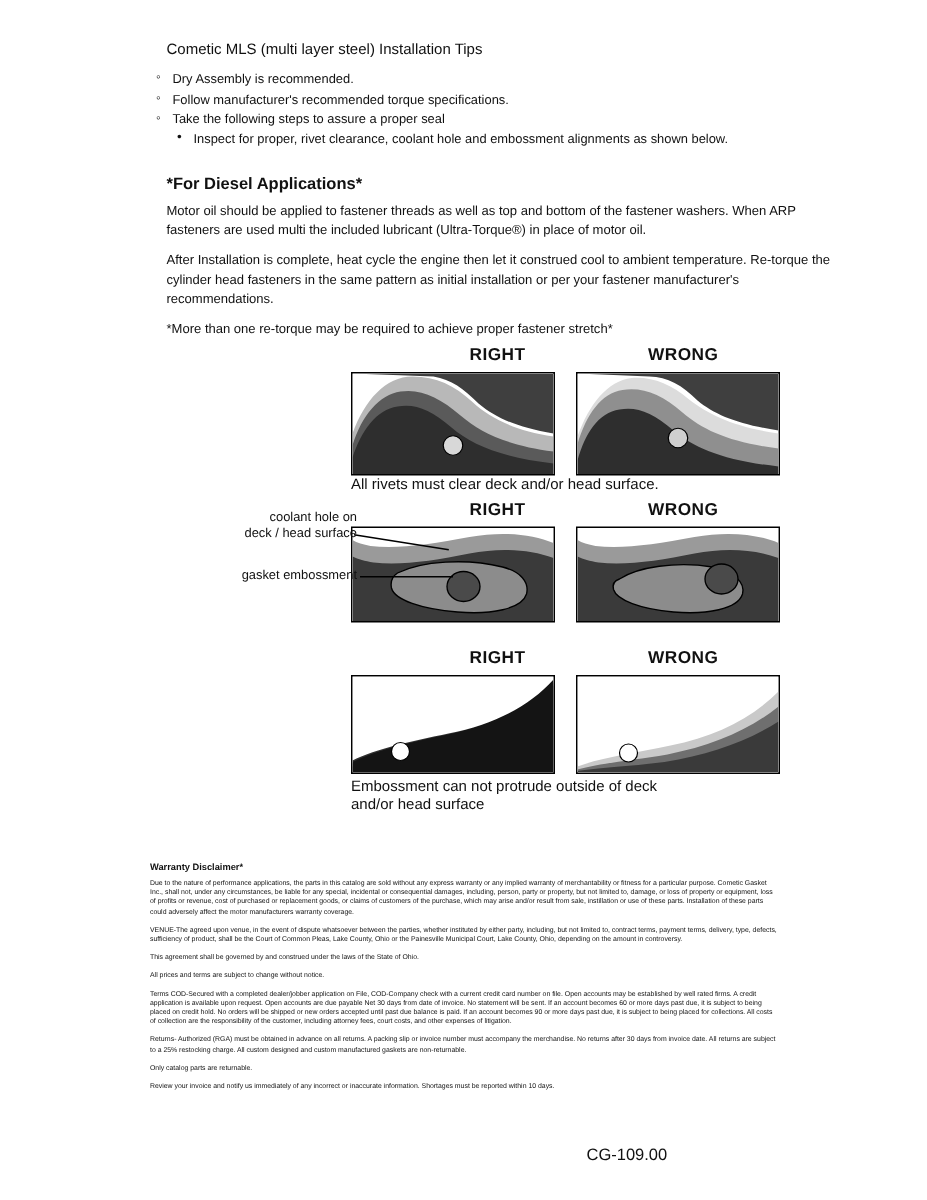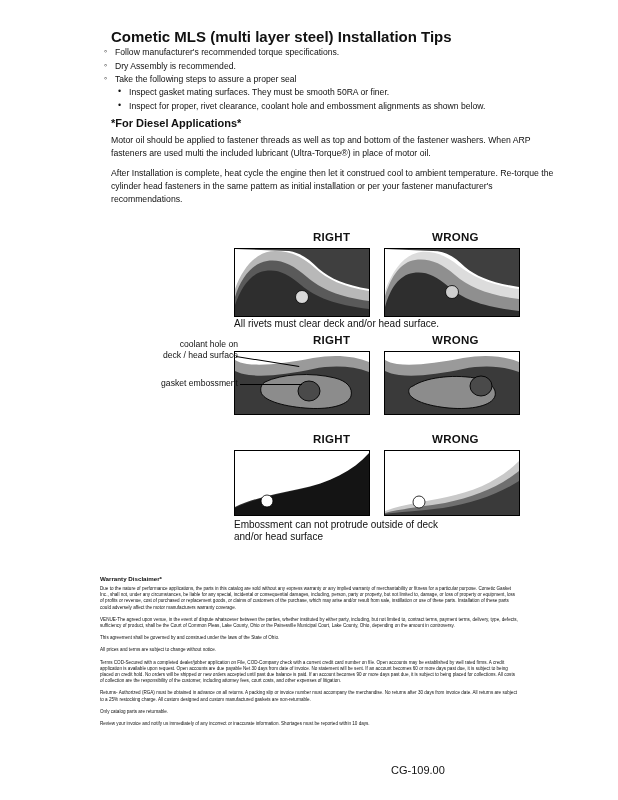--- a/index.html
+++ b/index.html
@@ -1,19 +1,19 @@
 <!DOCTYPE html>
 <html><head>
 <meta charset="utf-8">
 <style>
   html,body{margin:0;padding:0;background:#ffffff;}
   body{width:618px;height:800px;font-family:"Liberation Sans",sans-serif;color:#111;position:relative;overflow:hidden;}
   .page{position:absolute;left:0;top:0;width:618px;height:800px;}
 
-  h1.title{font-size:15px;font-weight:bold;margin:0;padding:0;color:#111;}
+  h1.title{font-size:10px;font-weight:normal;margin:0;padding:0;color:#111;}
   .bullets{margin:0;padding:0;list-style:none;}
   .bullets li{font-size:8.6px;line-height:13.5px;position:relative;padding-left:11px;}
   .bullets li:before{content:"\25E6";position:absolute;left:0;top:-1px;font-size:9px;}
   .subbullets{margin:0;padding:0;list-style:none;}
   .subbullets li{font-size:8.6px;line-height:13.5px;position:relative;padding-left:11px;}
   .subbullets li:before{content:"\2022";position:absolute;left:0;top:-1px;font-size:9px;}
 
   h2.section{font-size:11px;font-weight:bold;margin:0;padding:0;}
   p.body{font-size:8.7px;line-height:13.2px;margin:0;}
   .hdr{font-size:11.5px;font-weight:bold;letter-spacing:.3px;margin-left:32px;}
@@ -32,32 +32,32 @@
 </head>
 <body>
 
 <div class="page">
 
   <div style="position:absolute;left:111px;top:28px;width:440px;">
     <h1 class="title">Cometic MLS (multi layer steel) Installation Tips</h1>
   </div>
 
   <ul class="bullets" style="position:absolute;left:104px;top:46px;width:470px;">
+    <li>Dry Assembly is recommended.</li>
     <li>Follow manufacturer's recommended torque specifications.</li>
-    <li>Dry Assembly is recommended.</li>
     <li>Take the following steps to assure a proper seal</li>
   </ul>
   <ul class="subbullets" style="position:absolute;left:118px;top:86px;width:460px;">
-    <li>Inspect gasket mating surfaces.  They must be smooth 50RA or finer.</li>
     <li>Inspect for proper, rivet clearance, coolant hole and embossment alignments as shown below.</li>
   </ul>
 
   <h2 class="section" style="position:absolute;left:111px;top:117px;">*For Diesel Applications*</h2>
   <p class="body" style="position:absolute;left:111px;top:134px;width:446px;">Motor oil should be applied to fastener threads as well as top and bottom of the fastener washers. When ARP fasteners are used multi the included lubricant (Ultra-Torque®) in place of motor oil.</p>
   <p class="body" style="position:absolute;left:111px;top:167px;width:446px;">After Installation is complete, heat cycle the engine then let it construed cool to ambient temperature. Re-torque the cylinder head fasteners in the same pattern as initial installation or per your fastener manufacturer's recommendations.</p>
+  <p class="body" style="position:absolute;left:111px;top:213px;width:446px;">*More than one re-torque may be required to achieve proper fastener stretch*</p>
 
   <div class="hdr" style="position:absolute;left:281px;top:231px;">RIGHT</div>
   <div class="hdr" style="position:absolute;left:400px;top:231px;">WRONG</div>
 
   <div class="fig" style="left:234px;top:248px;width:134px;height:67px;">
     <svg width="134" height="67" viewBox="0 0 134 67">
       <rect x="0" y="0" width="134" height="67" fill="#ffffff"></rect>
       <path d="M0,0 L134,0 L134,40 C110,36 96,30 84,20 C74,10 66,4 54,2 Z" fill="#3f3f3f"></path>
       <path d="M0,0 L0,44 C12,40 24,32 34,20 C42,10 48,4 54,2 Z" fill="#6b6b6b" opacity="0"></path>
       <path d="M0,67 L134,67 L134,42 C108,38 92,30 80,19 C68,8 56,2 40,2 C22,2 8,18 0,40 Z" fill="#b8b8b8"></path>

